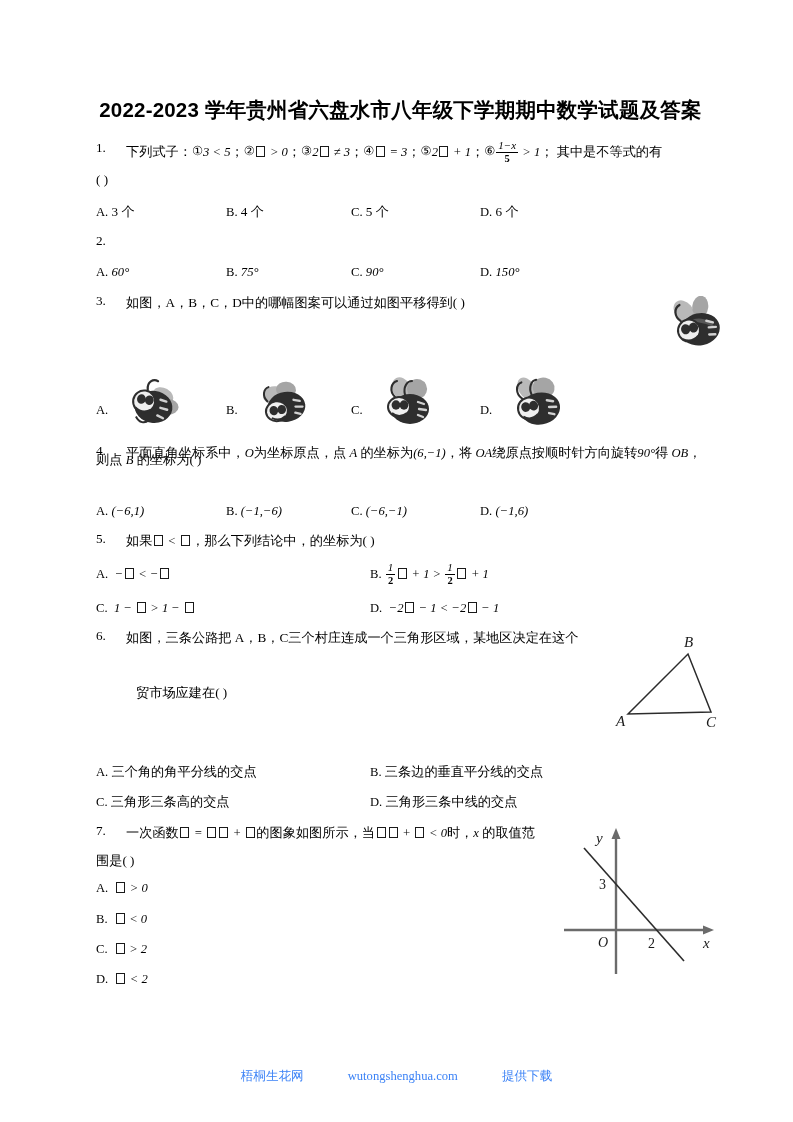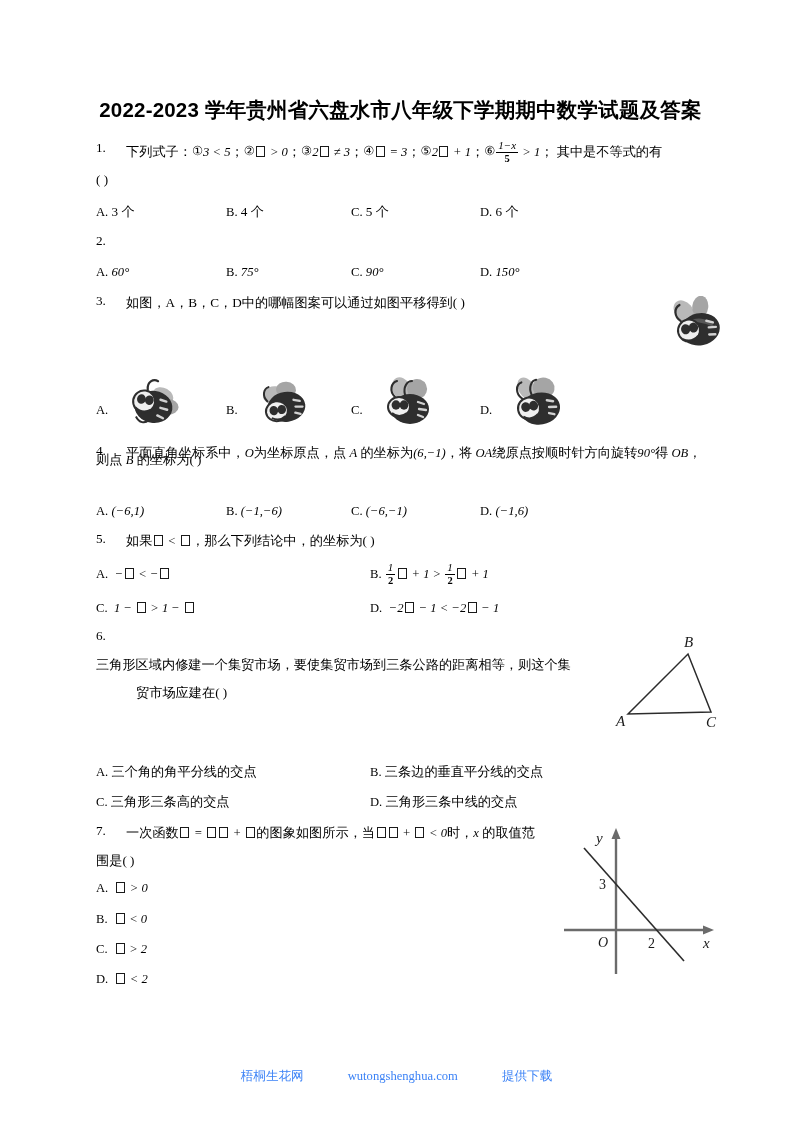--- a/index.html
+++ b/index.html
@@ -321,21 +321,21 @@
   <div class="opt" style="left:96px; top:600px;">
     <span class="optlabel">C.</span>
     <span class="ital">&nbsp;<span style="font-style:italic">1</span> − <span class="tofu"></span> &gt; <span style="font-style:italic">1</span> − <span class="tofu"></span></span>
   </div>
   <div class="opt" style="left:370px; top:600px;">
     <span class="optlabel">D.</span>
     <span class="ital">&nbsp;−<span style="font-style:italic">2</span><span class="tofu"></span> − <span style="font-style:italic">1</span> &lt; −<span style="font-style:italic">2</span><span class="tofu"></span> − <span style="font-style:italic">1</span></span>
   </div>
 
   <div class="qnum" style="left:96px; top:628px;">6.</div>
-  <div class="qline cn" style="left:96px; top:655px;">三角形区域内修建一个集贸市场，要使集贸市场到三条公路的距离相等，则这个集</div>
+  <div class="qline cn" style="left:126px; top:628px;">如图，三条公路把 A，B，C三个村庄连成一个三角形区域，某地区决定在这个</div>
   <div class="qline cn" style="left:96px; top:683px;margin-left:40px;">贸市场应建在(            )</div>
 
   <div class="fig-tri" style="left:608px; top:630px;">
     <svg width="115" height="100" viewBox="0 0 115 100">
       <polygon points="20,84 80,24 103,82" fill="none" stroke="#2b2b2b" stroke-width="1.5"></polygon>
       <text x="8" y="96" font-family="Liberation Serif, serif" font-style="italic" font-size="15" fill="#1a1a1a">A</text>
       <text x="76" y="17" font-family="Liberation Serif, serif" font-style="italic" font-size="15" fill="#1a1a1a">B</text>
       <text x="98" y="97" font-family="Liberation Serif, serif" font-style="italic" font-size="15" fill="#1a1a1a">C</text>
     </svg>
   </div>

